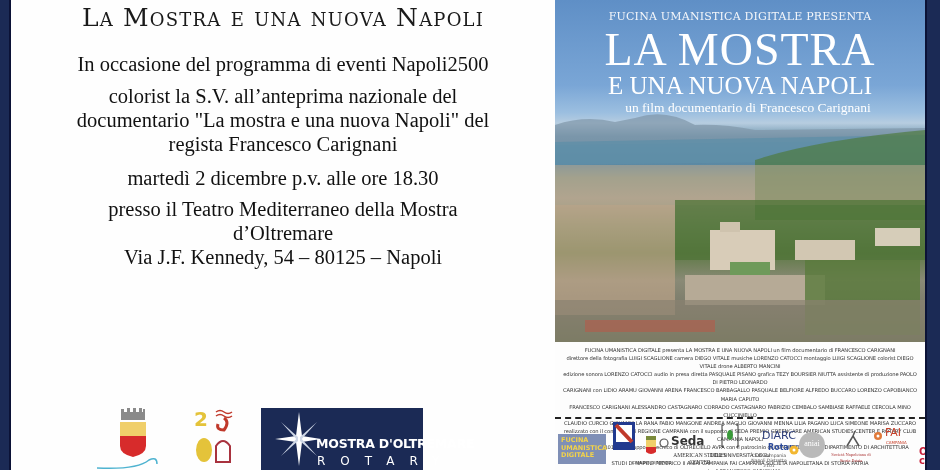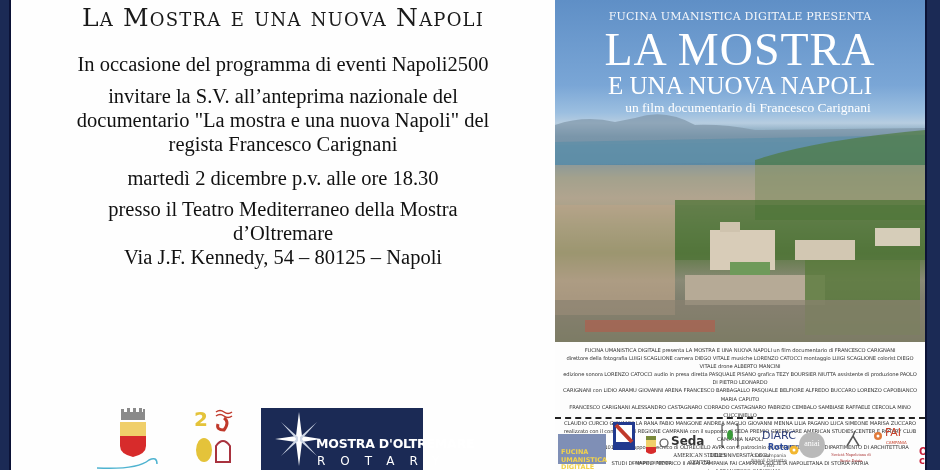--- a/index.html
+++ b/index.html
@@ -31,21 +31,21 @@
   .pt-presenta { position: absolute; top: 10px; width: 100%; text-align: center; color: #f4f6fa; font-size: 11px; letter-spacing: 0.2px; font-family: "DejaVu Serif", serif; }
   .pt-title { position: absolute; top: 26px; width: 100%; text-align: center; color: #fff; font-size: 46px; line-height: 48px; letter-spacing: 1px; }
   .pt-sub { position: absolute; top: 72px; width: 100%; text-align: center; color: #fff; font-size: 25px; line-height: 28px; }
   .pt-byline { position: absolute; top: 100px; width: 100%; text-align: center; color: #fff; font-size: 13.5px; padding-left: 16px; }
 
   .credits { position: absolute; left: 8px; top: 346px; width: 354px; text-align: center; font-family: "DejaVu Sans", sans-serif; font-size: 5.2px; line-height: 8.1px; color: #333; letter-spacing: -0.1px; }
   .dash { position: absolute; left: 0; top: 417px; width: 370px; border-top: 2px dashed #222; }
 
   .sponsors { position: absolute; left: 0; top: 422px; width: 370px; height: 48px; }
   .sp { position: absolute; }
-  .fucina { left: 3px; top: 12px; width: 48px; height: 30px; background: #7f8fb6; color: #f2d24a; font-family: "DejaVu Sans", sans-serif; font-weight: bold; font-size: 6.5px; line-height: 7.5px; padding: 15px 3px; }
+  .fucina { left: 3px; top: 12px; width: 48px; height: 30px; background: #7f8fb6; color: #f2d24a; font-family: "DejaVu Sans", sans-serif; font-weight: bold; font-size: 6.5px; line-height: 7.5px; padding: 3px 3px; }
   .regione { left: 58px; top: 0; width: 22px; height: 28px; background: #223a8f; }
   .seda { left: 108px; top: 12px; font-family: "DejaVu Sans", sans-serif; font-weight: bold; font-size: 12px; color: #333; }
   .dearc { left: 207px; top: 7px; font-family: "DejaVu Sans", sans-serif; font-size: 11px; color: #2c3d7a; }
   .rotary { left: 213px; top: 21px; font-family: "DejaVu Sans", sans-serif; font-weight: bold; font-size: 8px; color: #2c4a9a; }
   .rotary-sub { left: 194px; top: 31px; font-size: 4.5px; color: #555; width: 40px; text-align: center; line-height: 5px; font-family: "DejaVu Sans", sans-serif; }
   .american { left: 118px; top: 30px; font-size: 7px; color: #333; line-height: 7px; text-align: center; }
   .comune { left: 77px; top: 38px; font-size: 4px; color: #333; font-family: "DejaVu Sans", sans-serif; }
   .aniai { left: 244px; top: 10px; width: 26px; height: 26px; border-radius: 50%; background: #b9b9b9; color: #fff; font-size: 8px; text-align: center; line-height: 24px; }
   .snsp { left: 275px; top: 30px; font-size: 4.5px; color: #a33; text-align: center; line-height: 5.5px; width: 42px; }
   .fai { left: 316px; top: 4px; font-family: "DejaVu Sans", sans-serif; font-size: 11px; color: #c8402a; }
@@ -56,21 +56,21 @@
 <body>
 
 <div class="left-bar"></div>
 
 <section class="invite">
   <h1 class="title">
     <div>La Mostra e una nuova Napoli</div>
   </h1>
   <p class="para p1">In occasione del programma di eventi Napoli2500</p>
   <p class="para p2">
-    <span style="display:block">invitare la S.V. all’anteprima nazionale del</span>
+    <span style="display:block">colorist la S.V. all’anteprima nazionale del</span>
     <span style="display:block">documentario "La mostra e una nuova Napoli" del</span>
     <span style="display:block">regista Francesco Carignani</span>
   </p>
   <p class="para p3">martedì 2 dicembre p.v. alle ore 18.30</p>
   <p class="para p4">
     <span style="display:block">presso il Teatro Mediterraneo della Mostra</span>
     <span style="display:block">d’Oltremare</span>
     <span style="display:block">Via J.F. Kennedy, 54 – 80125 – Napoli</span>
   </p>
 

